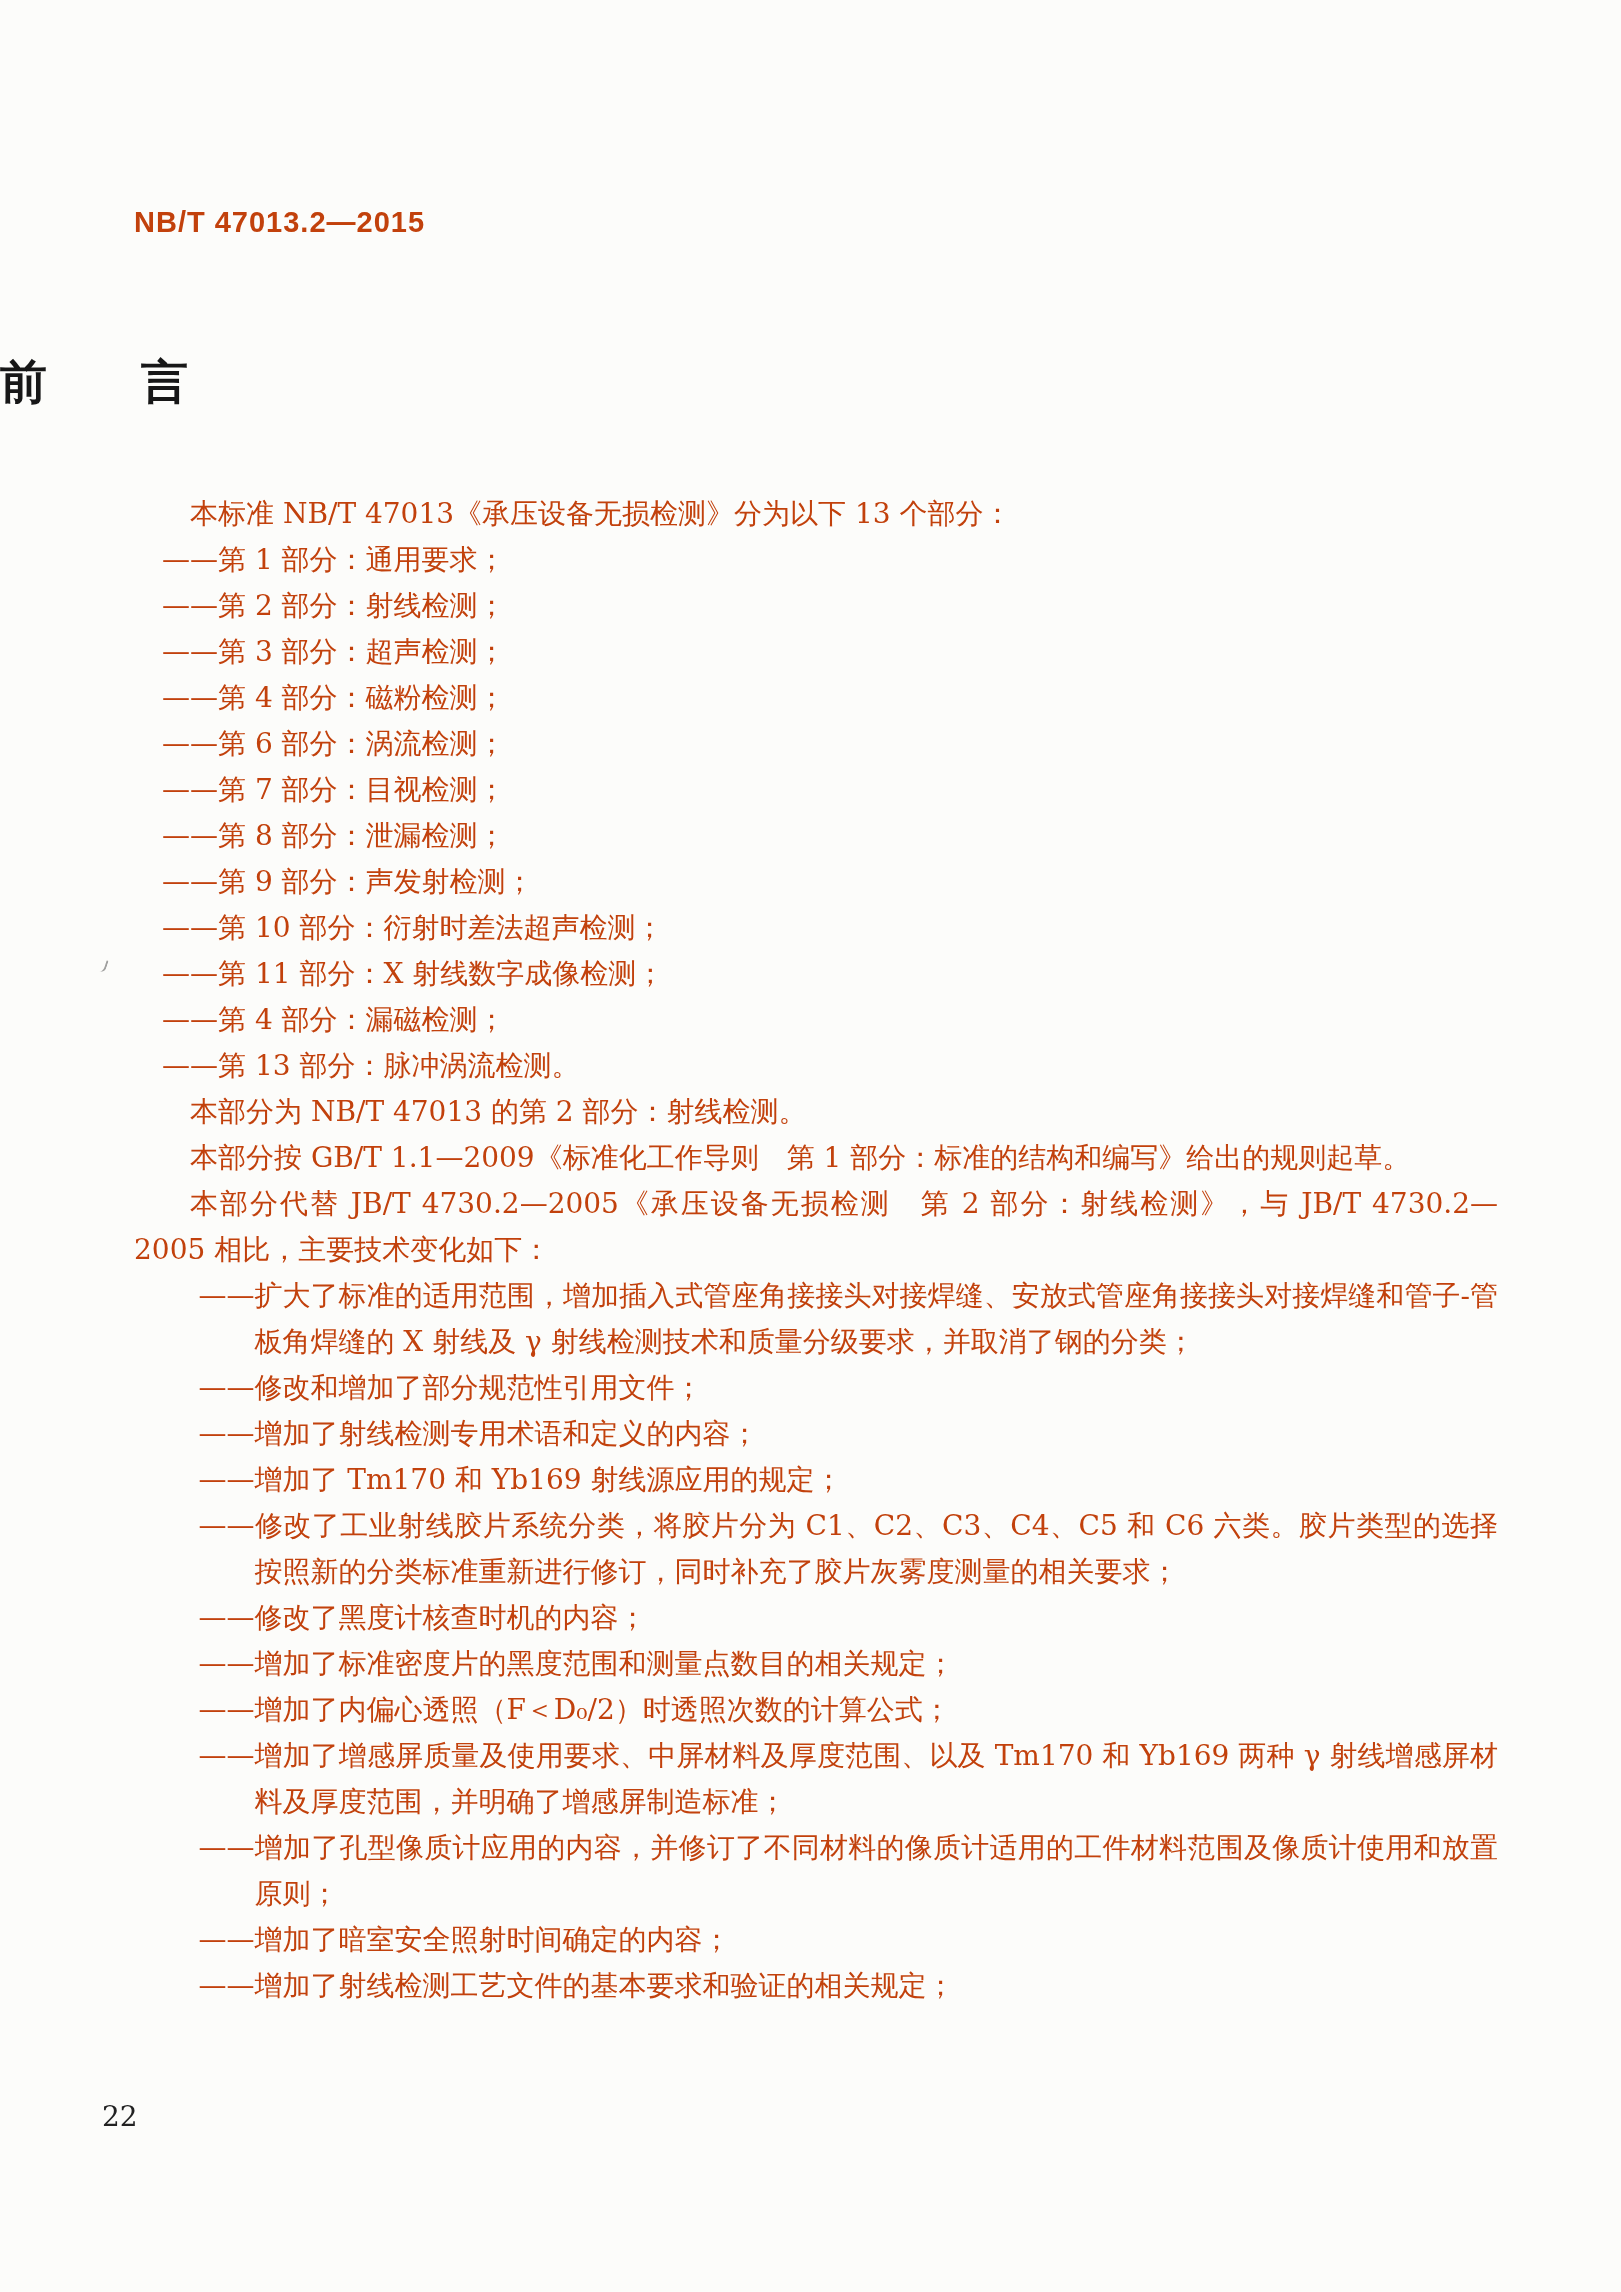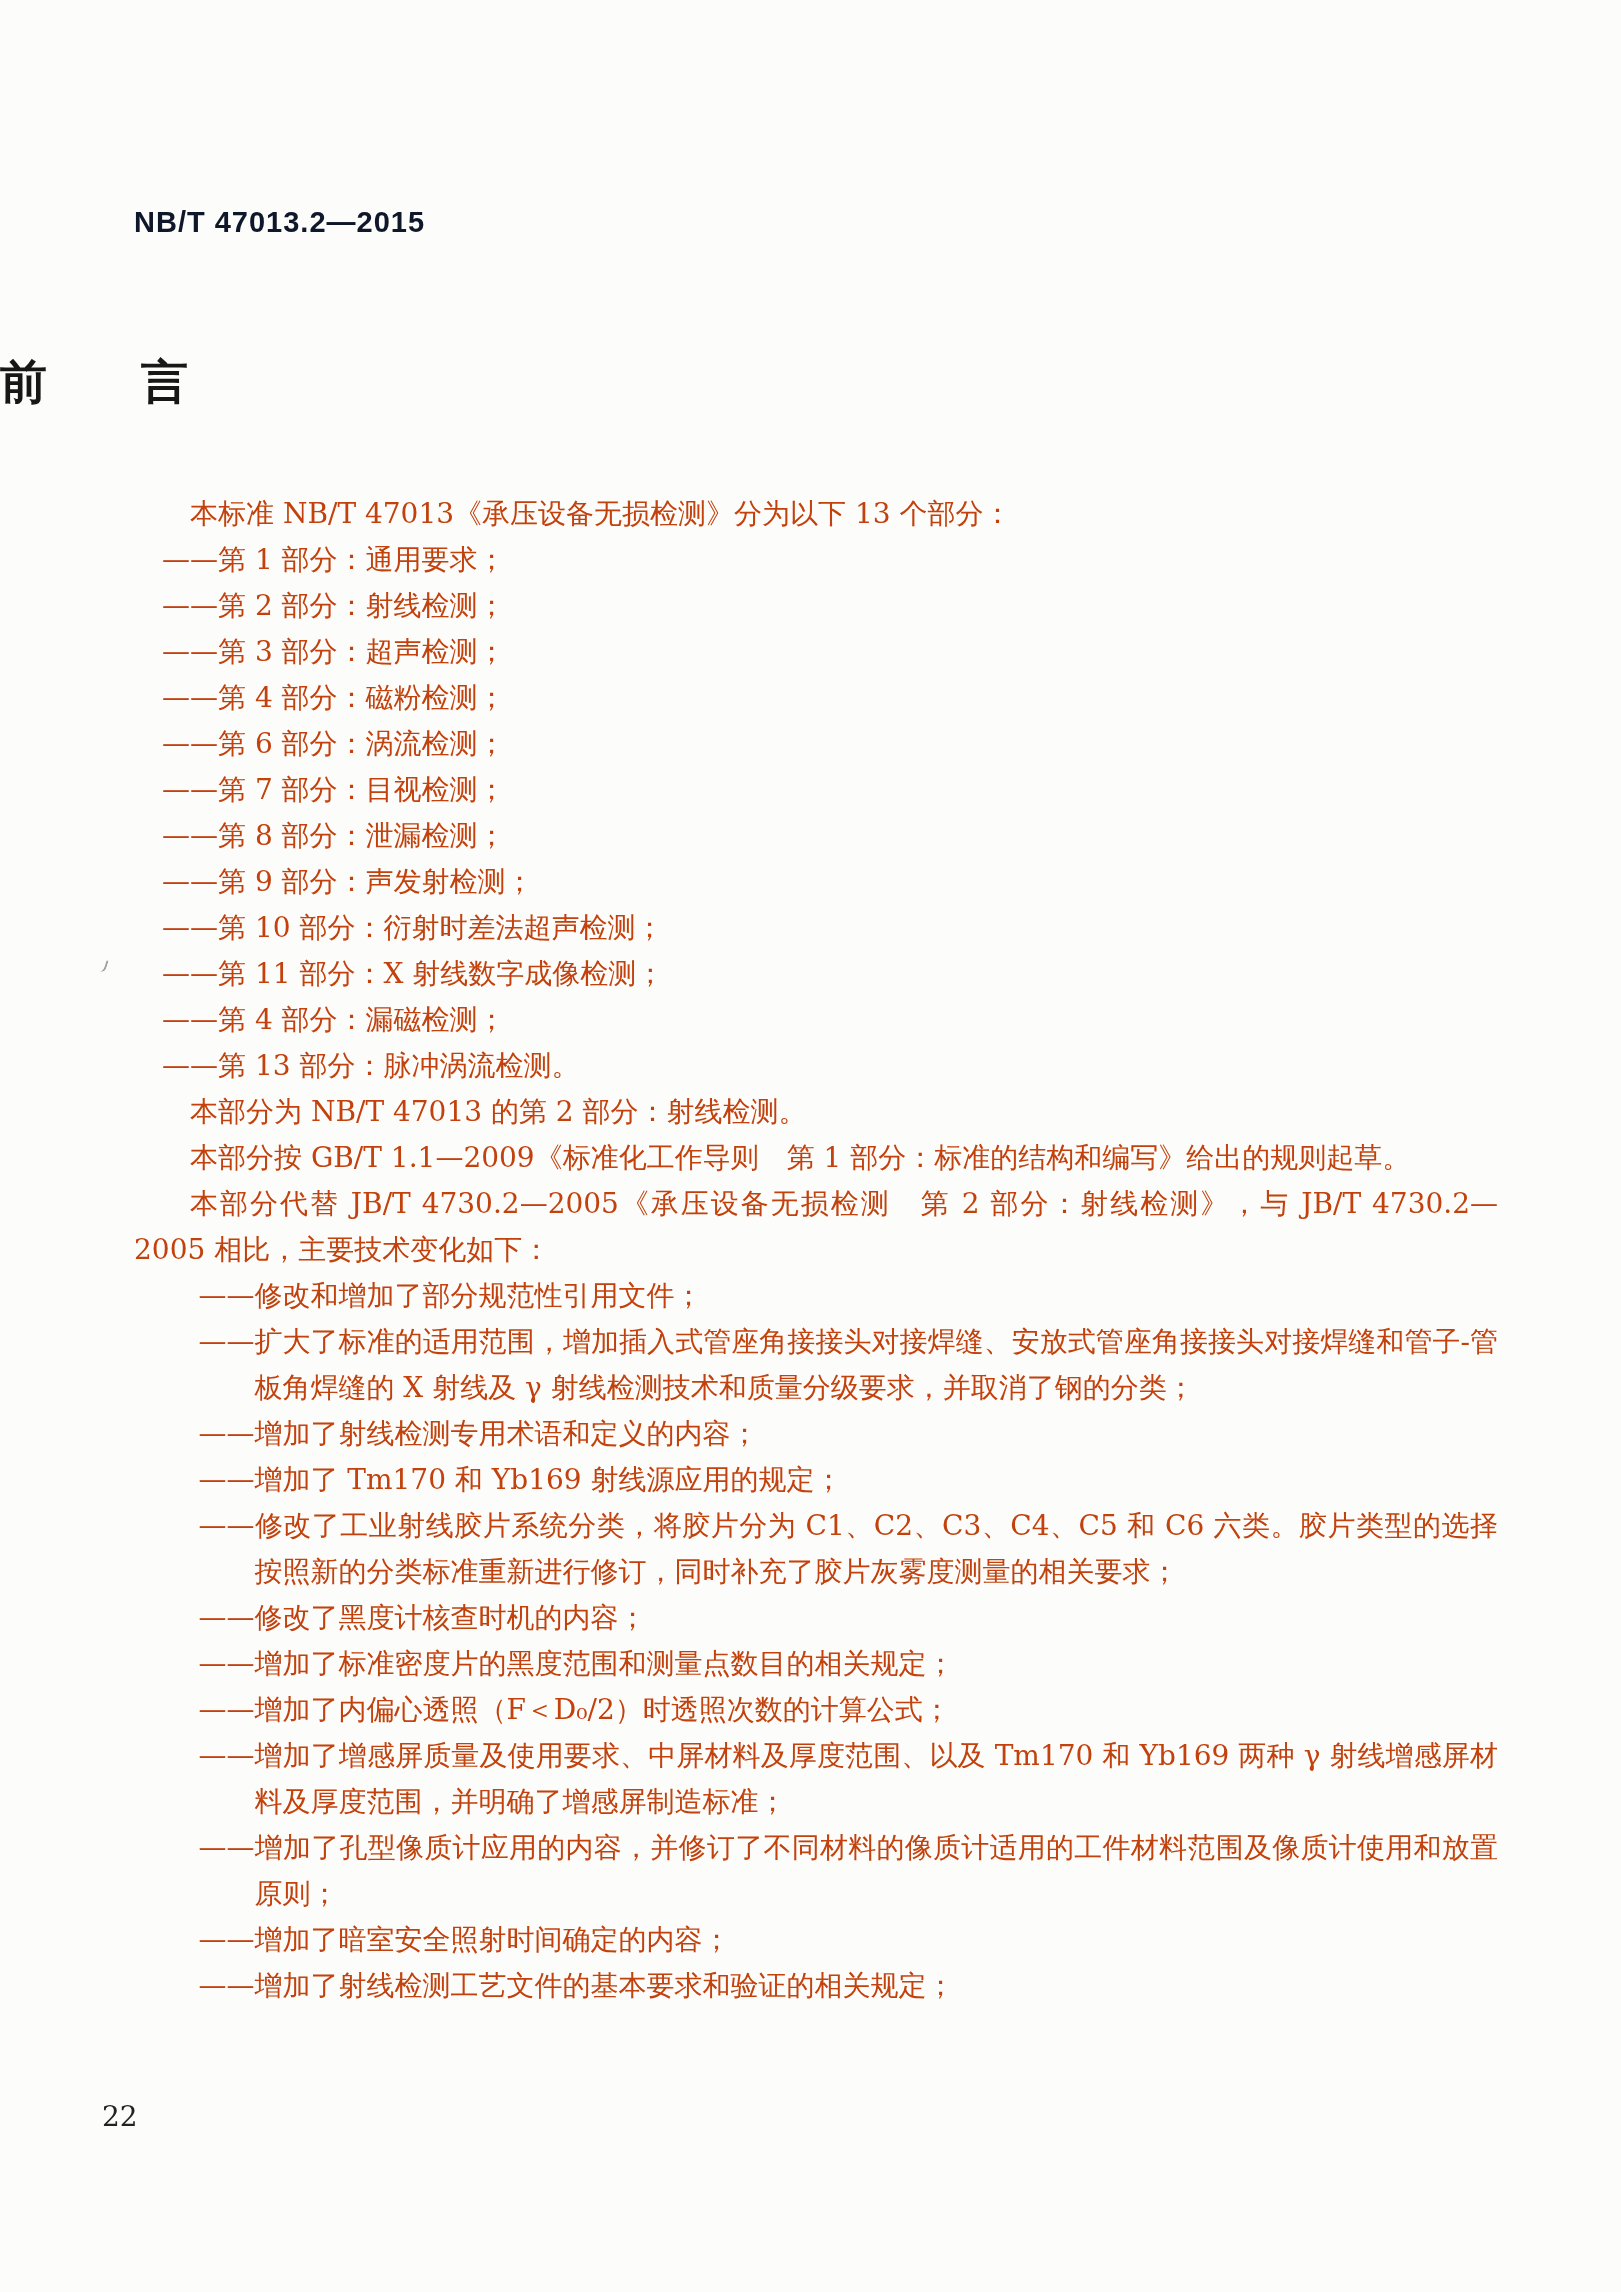--- a/index.html
+++ b/index.html
@@ -18,21 +18,21 @@
     overflow: hidden;
   }
   .standard-code {
     position: absolute;
     left: 134px;
     top: 206px;
     font-family: "Liberation Sans", "DejaVu Sans", sans-serif;
     font-weight: bold;
     font-size: 29px;
     letter-spacing: 1px;
-    color: #0f172a;
+    color: #c2410c;
   }
   .doc-title {
     position: absolute;
     left: 0;
     top: 351px;
     width: 100%;
     margin: 0;
     font-size: 47px;
     font-weight: bold;
     color: #171717;
@@ -112,22 +112,22 @@
       <li>——第 13 部分：脉冲涡流检测。</li>
     </ul>
 
     <p class="para">本部分为 NB/T 47013 的第 2 部分：射线检测。</p>
 
     <p class="para">本部分按 GB/T 1.1—2009《标准化工作导则　第 1 部分：标准的结构和编写》给出的规则起草。</p>
 
     <p class="para">本部分代替 JB/T 4730.2—2005《承压设备无损检测　第 2 部分：射线检测》，与 JB/T 4730.2—2005 相比，主要技术变化如下：</p>
 
     <ul class="changes-list">
+      <li>——扩大了标准的适用范围，增加插入式管座角接接头对接焊缝、安放式管座角接接头对接焊缝和管子-管板角焊缝的 X 射线及 γ 射线检测技术和质量分级要求，并取消了钢的分类；</li>
       <li>——修改和增加了部分规范性引用文件；</li>
-      <li>——扩大了标准的适用范围，增加插入式管座角接接头对接焊缝、安放式管座角接接头对接焊缝和管子-管板角焊缝的 X 射线及 γ 射线检测技术和质量分级要求，并取消了钢的分类；</li>
       <li>——增加了射线检测专用术语和定义的内容；</li>
       <li>——增加了 Tm170 和 Yb169 射线源应用的规定；</li>
       <li>——修改了工业射线胶片系统分类，将胶片分为 C1、C2、C3、C4、C5 和 C6 六类。胶片类型的选择按照新的分类标准重新进行修订，同时补充了胶片灰雾度测量的相关要求；</li>
       <li>——修改了黑度计核查时机的内容；</li>
       <li>——增加了标准密度片的黑度范围和测量点数目的相关规定；</li>
       <li>——增加了内偏心透照（F＜D₀/2）时透照次数的计算公式；</li>
       <li>——增加了增感屏质量及使用要求、中屏材料及厚度范围、以及 Tm170 和 Yb169 两种 γ 射线增感屏材料及厚度范围，并明确了增感屏制造标准；</li>
       <li>——增加了孔型像质计应用的内容，并修订了不同材料的像质计适用的工件材料范围及像质计使用和放置原则；</li>
       <li>——增加了暗室安全照射时间确定的内容；</li>
       <li>——增加了射线检测工艺文件的基本要求和验证的相关规定；</li>

